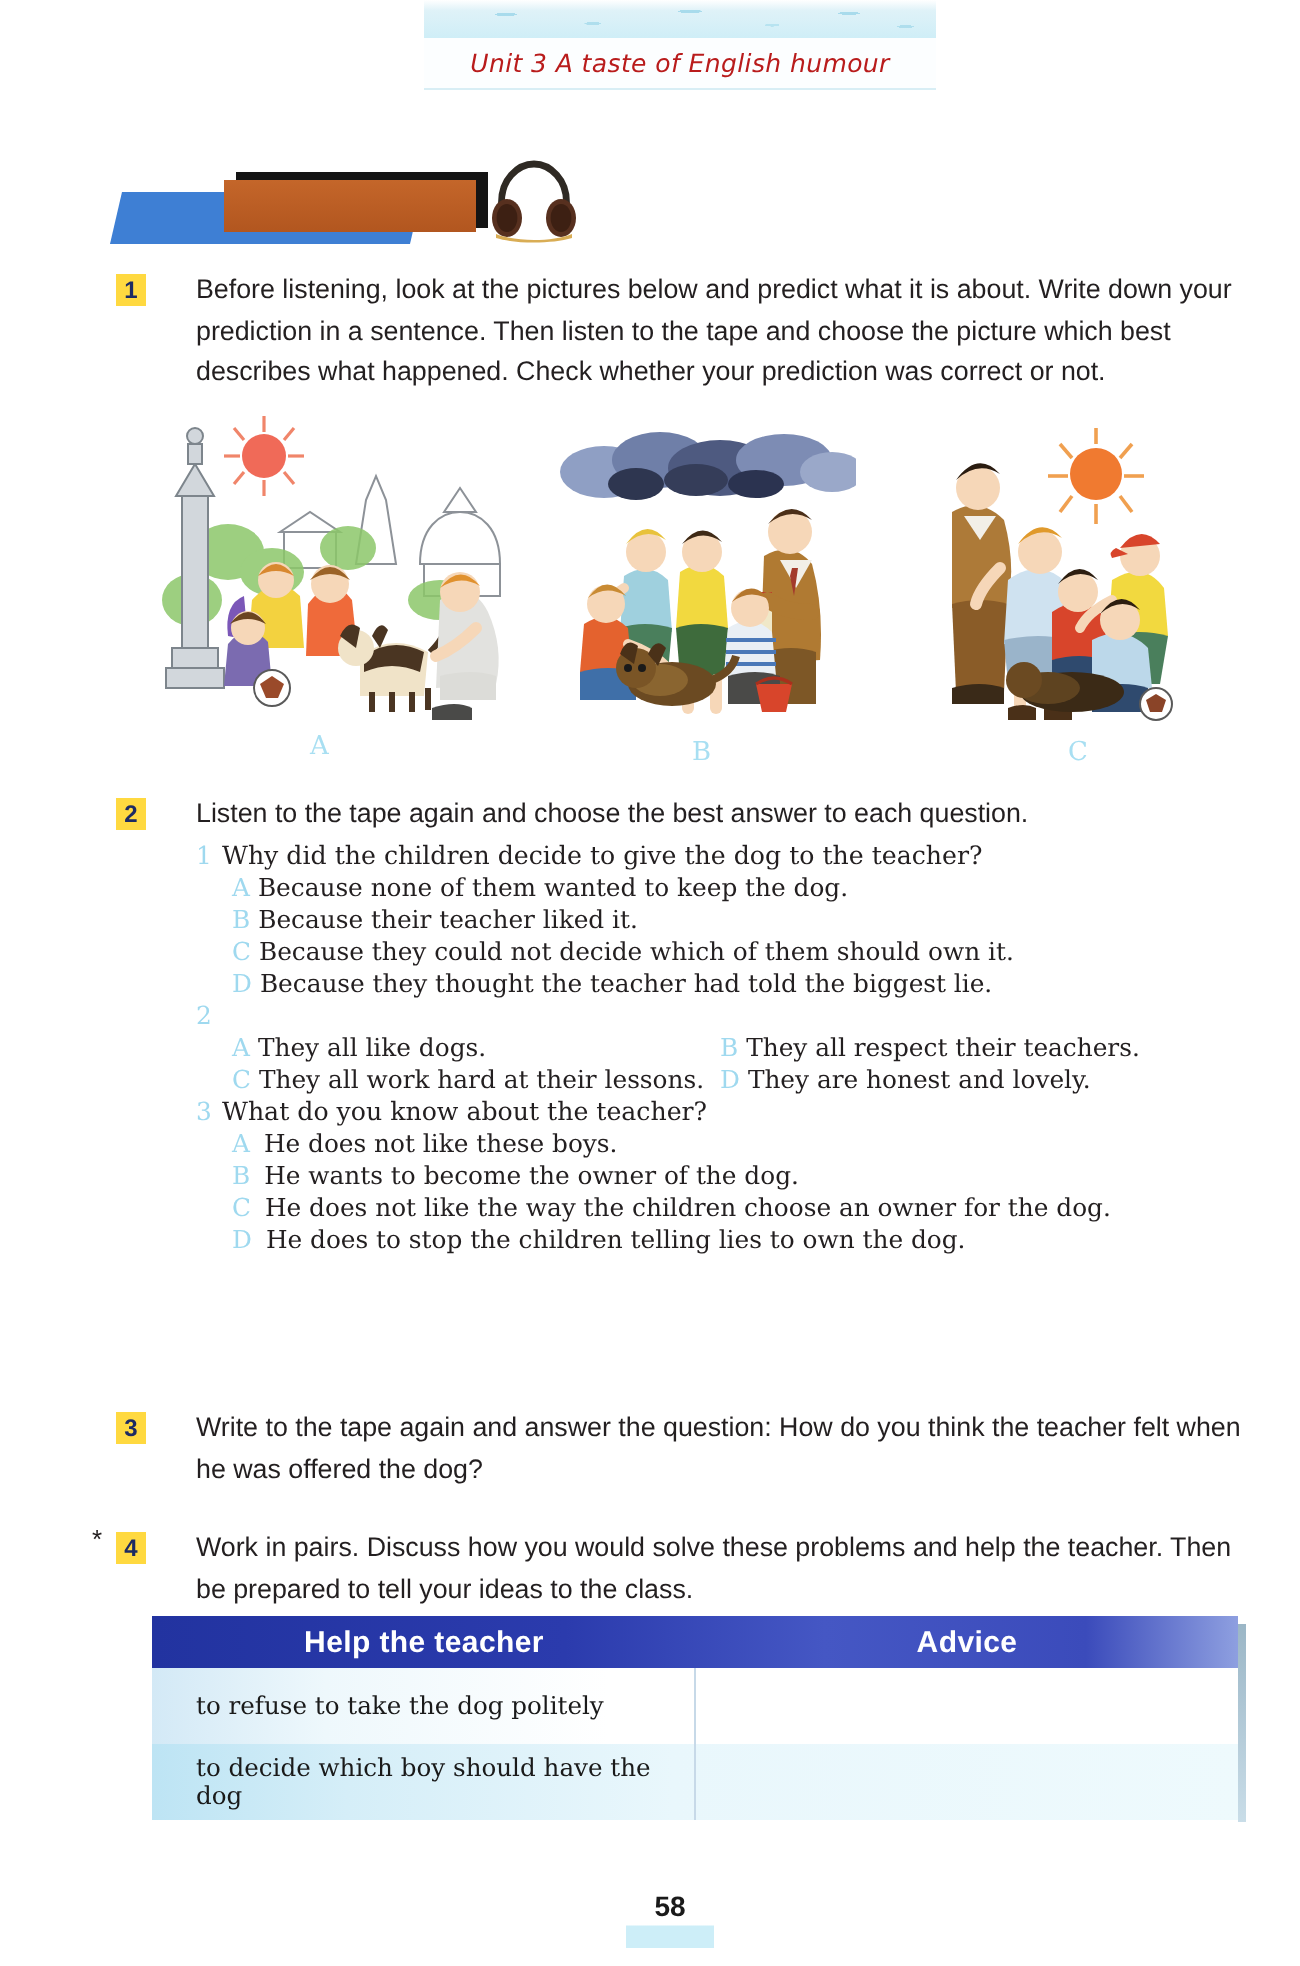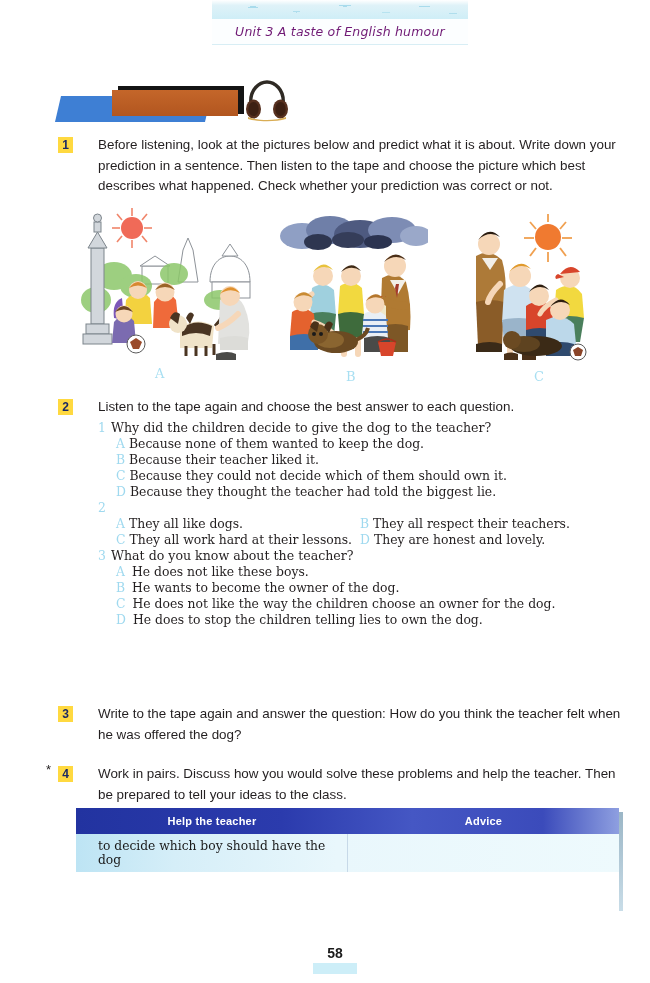--- a/index.html
+++ b/index.html
@@ -33,21 +33,21 @@
     opacity:.85;
   }
   .runhead-bar{
     position:absolute;left:0;top:19px;width:256px;height:25px;
     background:#fcfeff;
     border-bottom:1px solid #d8eef5;
     display:flex;align-items:center;justify-content:center;
   }
   .runhead-title{
     font-family:"DejaVu Sans", sans-serif;
-    font-style:italic;font-size:12.5px;letter-spacing:.2px;color:#701a75;
+    font-style:italic;font-size:12.5px;letter-spacing:.2px;color:#b91c1c;
     white-space:nowrap;
   }
 
   
   .banner{
     position:absolute;left:58px;top:82px;width:250px;height:42px;
   }
   .banner-blue{
     position:absolute;left:0;top:14px;width:150px;height:26px;
     background:#3e7fd4;
@@ -126,21 +126,21 @@
   
   .adv-table{
     position:absolute;left:76px;top:808px;width:543px;height:105px;
   }
   .adv-head{
     display:flex;height:26px;
     background:linear-gradient(90deg,#2233a0 0%,#2b3bad 38%,#4557c4 62%,#3b4bbb 86%,#8e9fe0 100%);
   }
   .adv-head .cell{
     display:flex;align-items:center;justify-content:center;
-    color:#ffffff;font-weight:bold;font-size:11px;
+    color:#ffffff;font-weight:bold;font-size:15px;
     font-family:"Liberation Sans", sans-serif;
     letter-spacing:.2px;
   }
   .adv-head .c1{width:272px;}
   .adv-head .c2{width:271px;}
   .adv-row{display:flex;height:38px;}
   .adv-row .cell{
     display:flex;align-items:center;
     font-family:"DejaVu Serif", serif;
     font-size:12.3px;color:#1a1a1a;
@@ -542,20 +542,24 @@
   <span class="star">*</span>
   <div class="num-badge">4</div>
   <div class="task-text">Work in pairs. Discuss how you would solve these problems and help the teacher. Then be prepared to tell your ideas to the class.</div>
 </div>
 
 <div class="adv-table">
   <div class="adv-head">
     <div class="cell c1">Help the teacher</div>
     <div class="cell c2">Advice</div>
   </div>
+  <div class="adv-row r1">
+    <div class="cell c1">to refuse to take the dog politely</div>
+    <div class="cell c2"></div>
+  </div>
   <div class="adv-row r2">
     <div class="cell c1">to decide which boy should have the dog</div>
     <div class="cell c2"></div>
   </div>
   <div class="adv-edge"></div>
 </div>
 
 <div class="folio">
   <span>58</span>
 </div>

